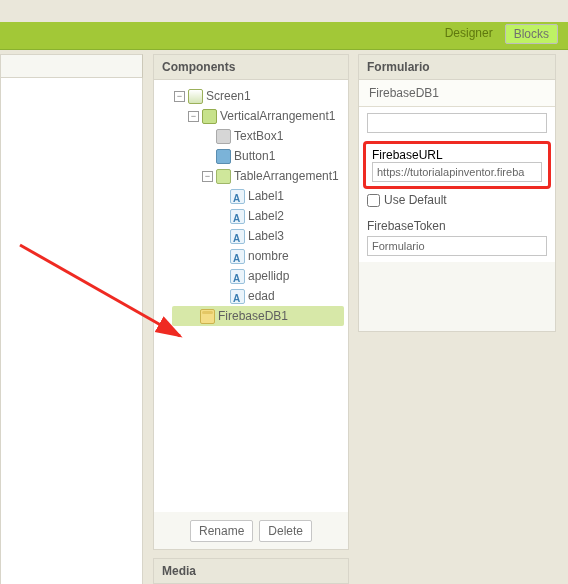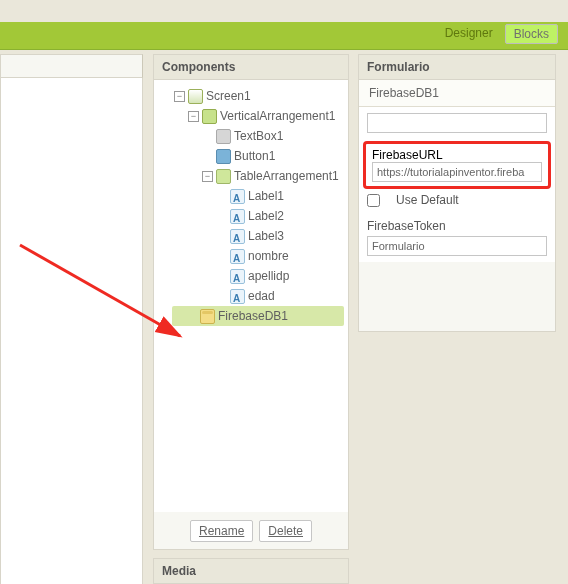--- a/index.html
+++ b/index.html
@@ -78,28 +78,28 @@
   .icon-textbox { background: #d6d6d6; border:1px solid #aaa; }
   .icon-button { background: #7bb3d8; border: 1px solid #5a8db0; }
   .icon-table { background: #cfe79b; border:1px solid #9fb668; }
   .icon-label { background: #eaf4fb; border:1px solid #99c1db; position:relative; }
   .icon-label::after { content:"A"; position:absolute; left:2px; top:-1px; font-size:10px; color:#3a7db1; font-weight:bold; }
   .icon-db { background: #f4dd86; border:1px solid #cbb34e; border-radius: 2px; position:relative; }
   .icon-db::before { content:""; position:absolute; left:1px; right:1px; top:1px; height:3px; background:#e4c765; border-radius:2px; }
   .selected { background: #d7e8a8; border-radius: 2px; }
 
   .tree-buttons { display:flex; justify-content:center; gap:6px; padding:8px 0; border-top:0; }
-  .btn { background:#fff; border:1px solid #c6c6c6; color:#666; font-size:12px; padding:3px 8px; cursor:pointer; border-radius:2px;text-decoration:underline; }
+  .btn { background:#fff; border:1px solid #c6c6c6; color:#666; font-size:12px; padding:3px 8px; cursor:pointer; border-radius:2px; }
 
   
   .prop-comp-name { padding: 6px 10px; border-bottom: 1px solid #e0ddd0; font-size:12px; color:#666; background:#fcfcf8;}
   .prop-group { padding: 6px 8px; font-size:12px; color:#555; }
   .prop-group label { display:block; margin-bottom:3px; }
   .prop-input { width: 100%; border:1px solid #c6c6c6; padding:3px 4px; font-size:11px; color:#666; }
-  .checkbox-row { display:flex; align-items:center; gap:16px; }
+  .checkbox-row { display:flex; align-items:center; gap:4px; }
   .checkbox-row input { width:13px; height:13px; }
 
   .highlight-red { border: 3px solid #ef2a22; border-radius: 4px; padding: 4px 6px; margin: 2px 4px; }
 
   
   .arrow-svg { position:absolute; left:0; top:0; pointer-events:none; }
 
 </style>
 </head>
 <body>

